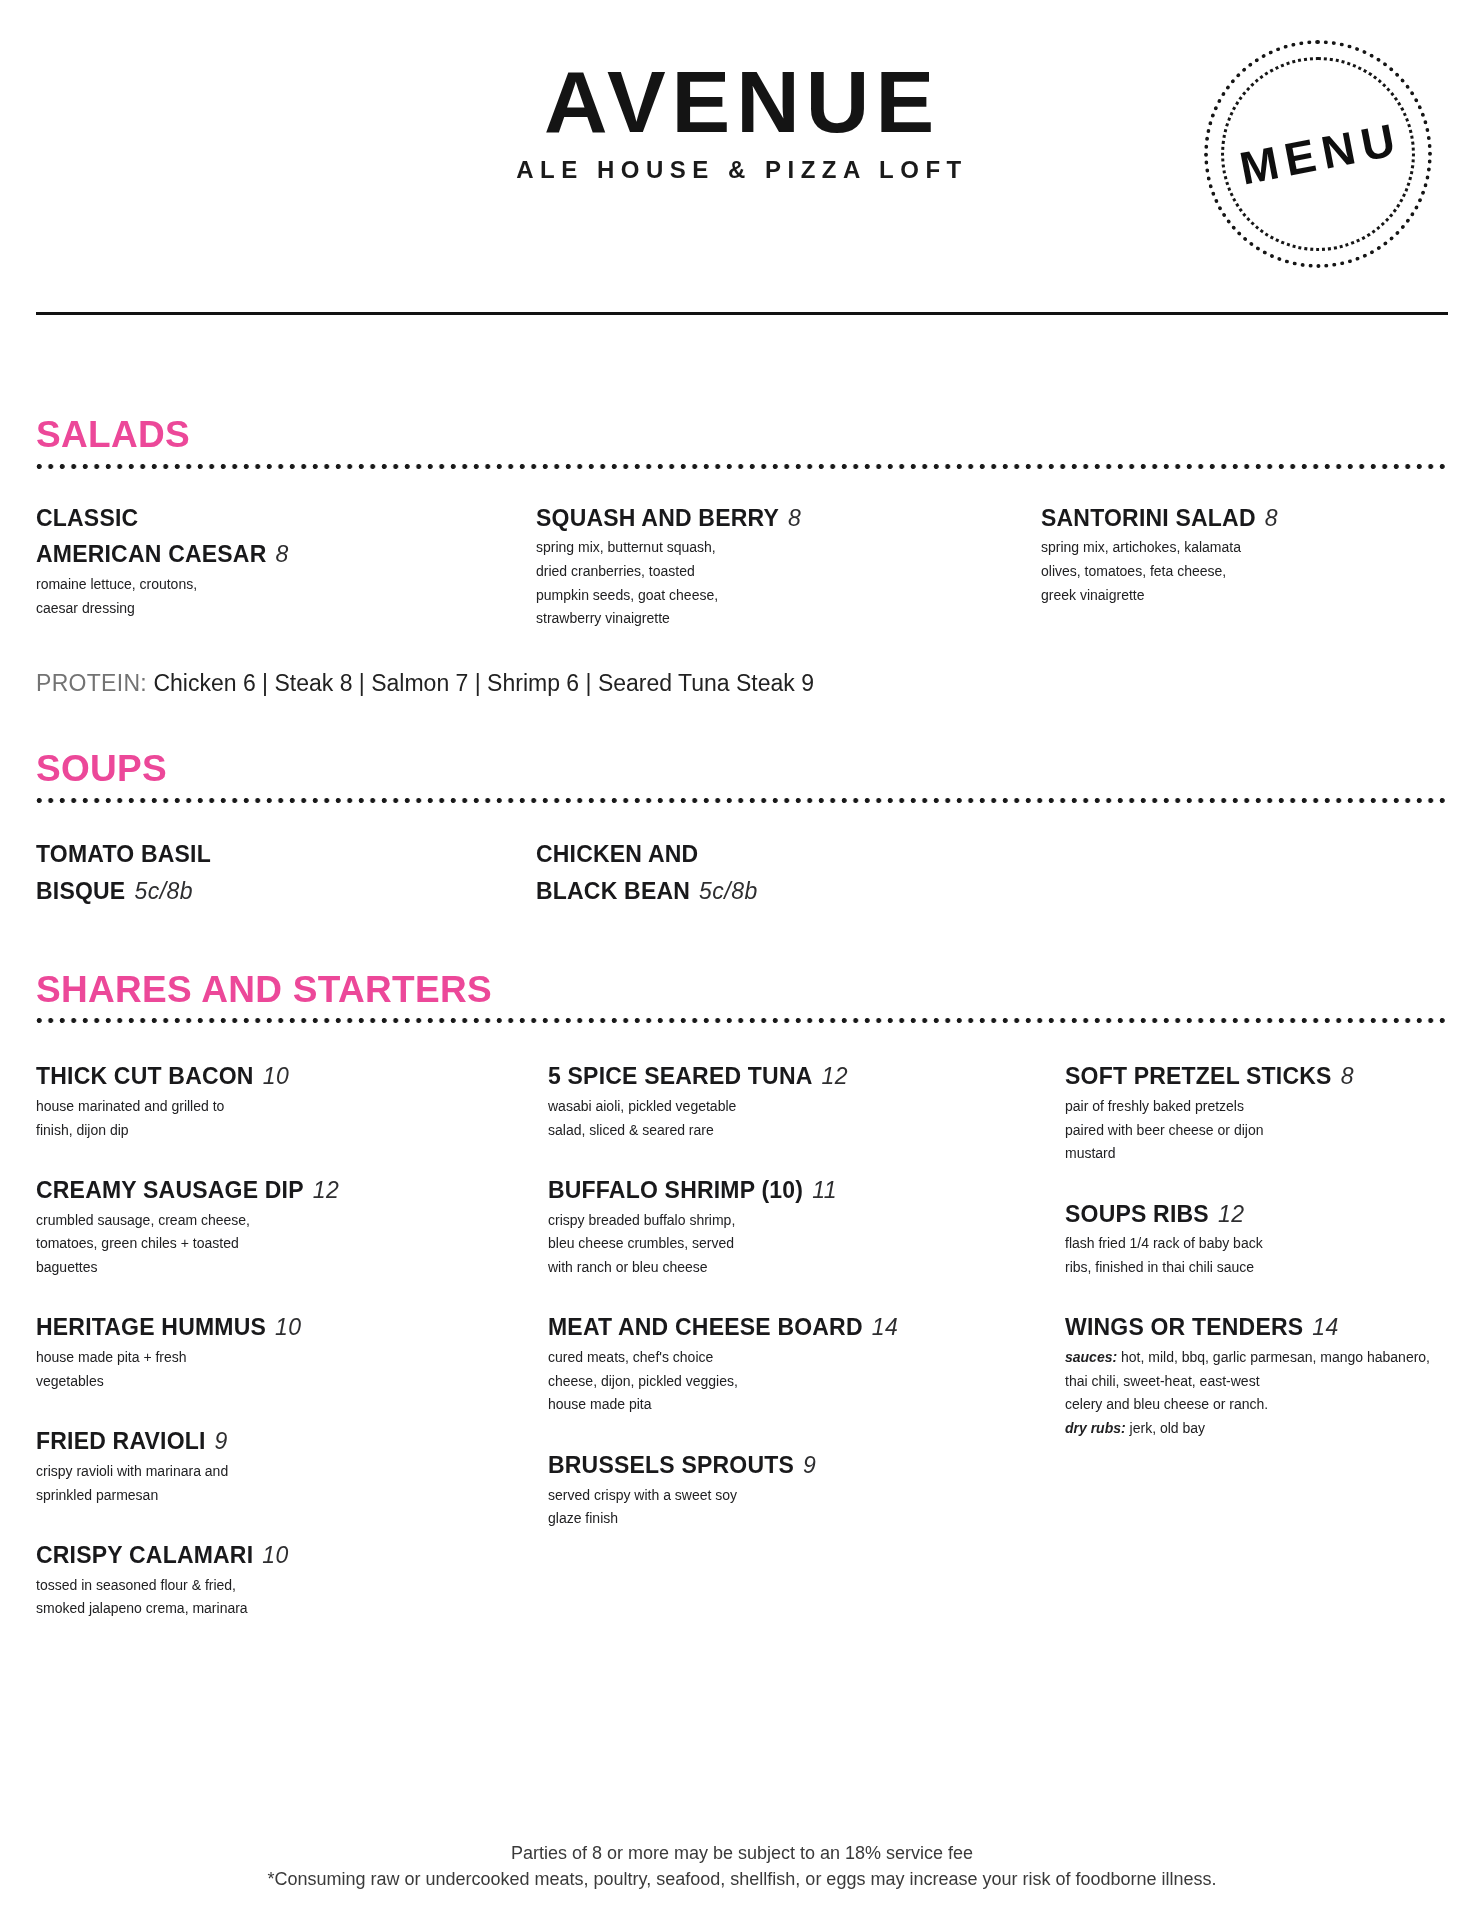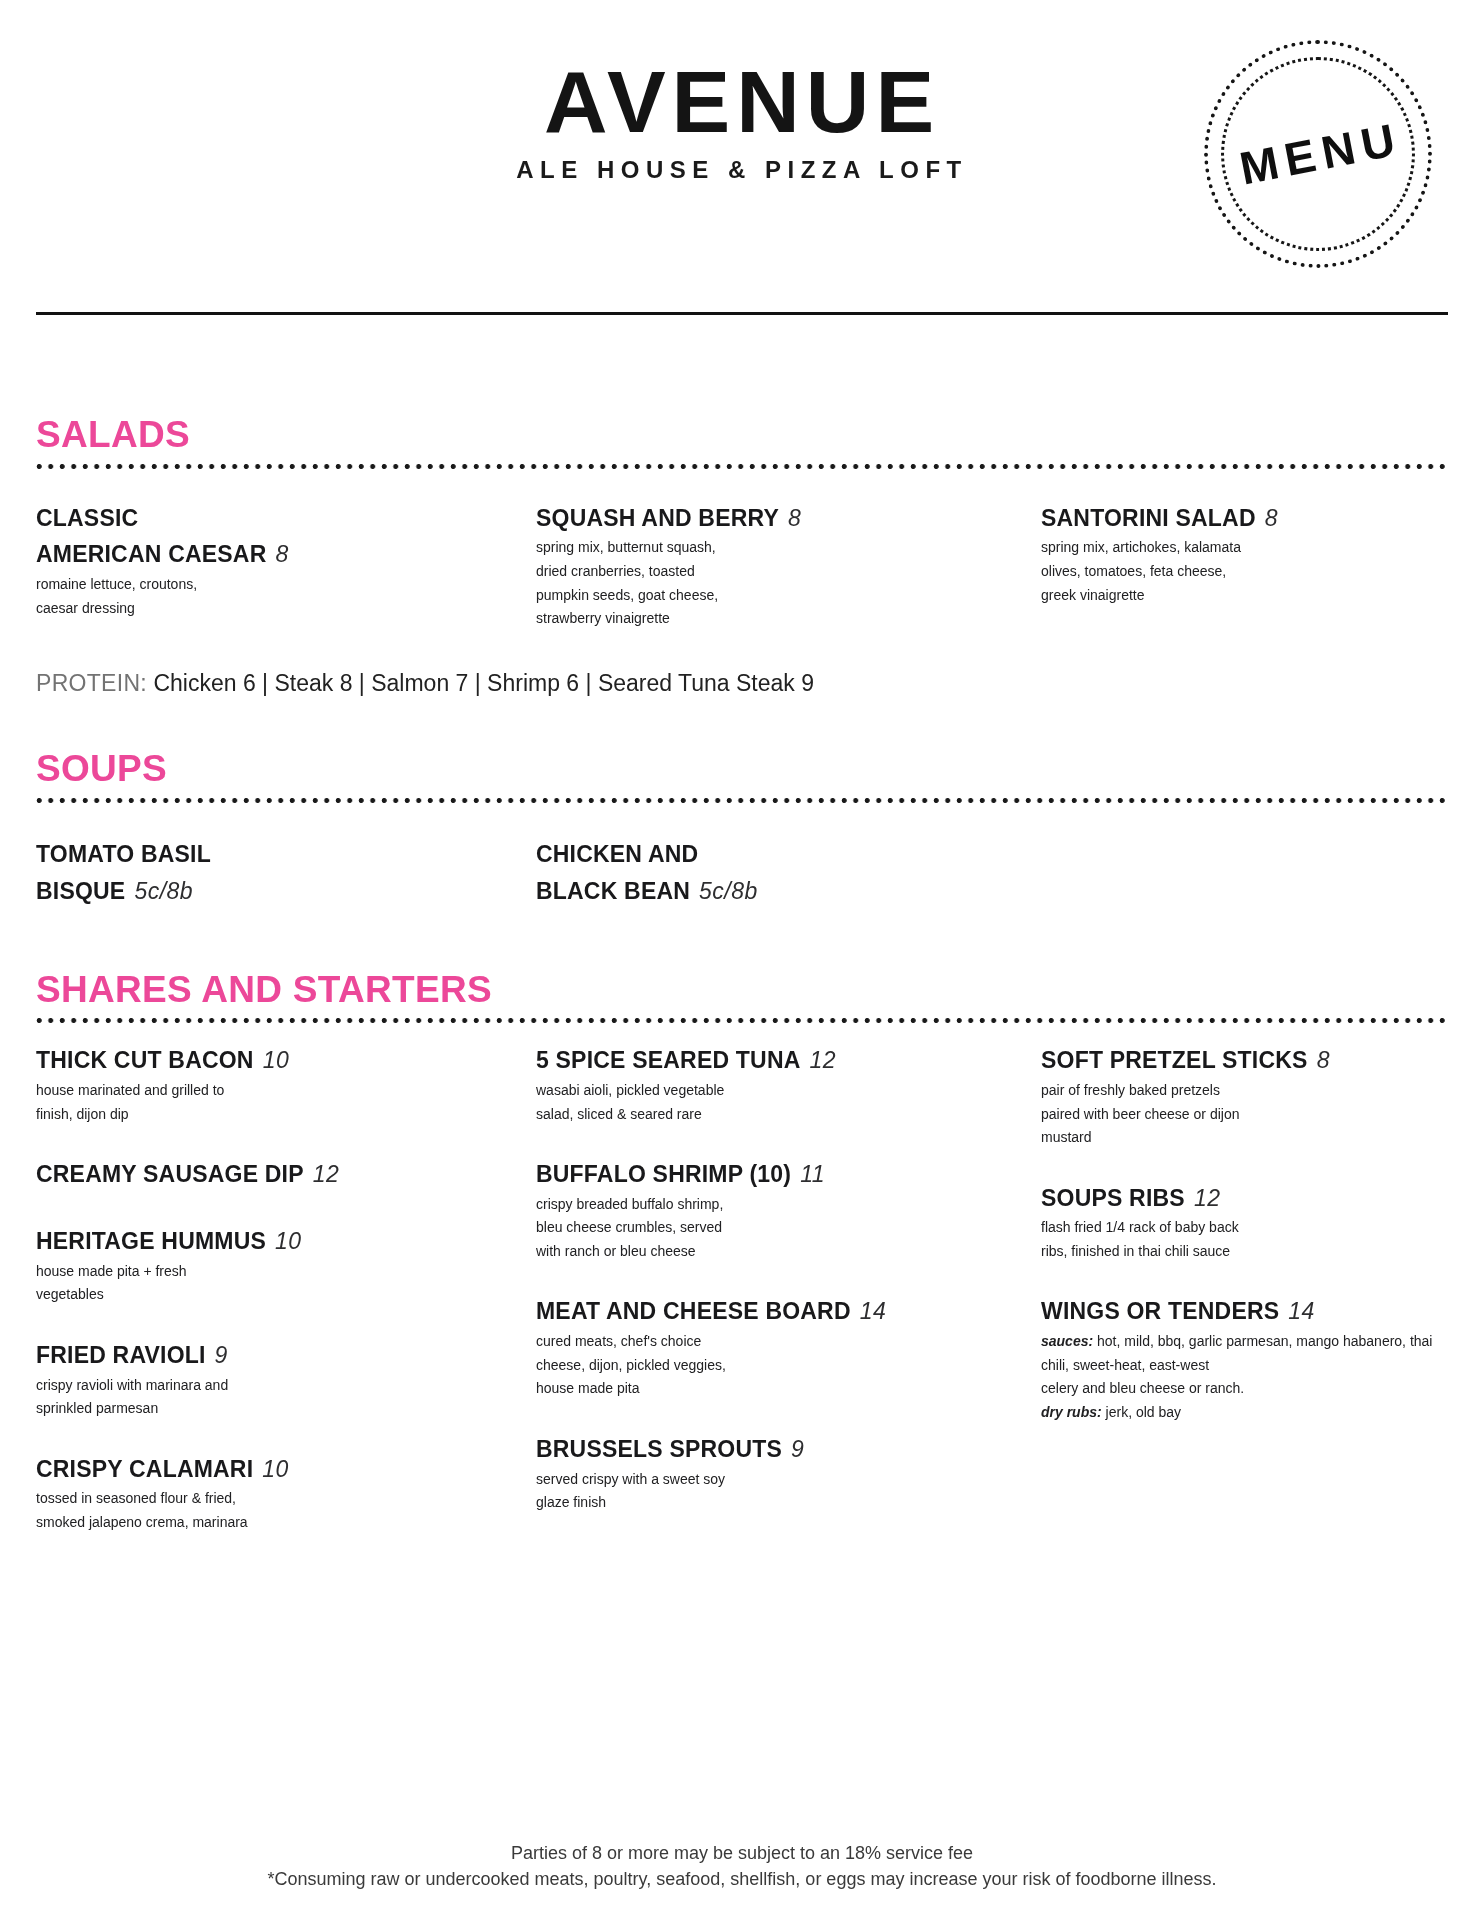--- a/index.html
+++ b/index.html
@@ -33,21 +33,21 @@
     background-image:radial-gradient(circle at 3.2px 3.5px, #191919 2.1px, transparent 2.9px);
     background-size:11.5px 7px; background-repeat:repeat-x;
   }
   .section-salads { margin-top:100px; }
   .section-soups  { margin-top:26px; }
   .section-shares { margin-top:60px; }
 
   .cols3 { display:grid; grid-template-columns:500px 505px 1fr; align-items:start; }
   .salads-grid { margin-top:30px; }
   .soups-grid  { margin-top:32px; }
-  .shares-grid { margin-top:18px; }
+  .shares-grid { margin-top:34px;gap:12px; }
   .cell { padding-right:14px; }
   .cell.pad { padding-right:34px; }
 
   .item { margin-bottom:30px; }
   .salads-grid .item, .soups-grid .item { margin-bottom:0; }
   .item-title { font-size:23px; font-weight:700; line-height:1.6; color:#19191b; }
   .item-title .name { white-space:pre-line; letter-spacing:0.2px; }
   .price { font-style:italic; font-weight:400; color:#2e2e30; margin-left:9px; letter-spacing:0.5px; }
   .desc { font-size:14px; line-height:1.68; color:#212123; white-space:pre-line; }
   .wings-desc { white-space:normal; }
@@ -133,20 +133,23 @@
     <div class="cols3 shares-grid">
 
       <div class="cell pad">
         <div class="item">
           <div class="item-title"><span class="name">THICK CUT BACON</span><span class="price">10</span></div>
           <div class="desc">house marinated and grilled to
 finish, dijon dip</div>
         </div>
         <div class="item">
           <div class="item-title"><span class="name">CREAMY SAUSAGE DIP</span><span class="price">12</span></div>
+          <div class="desc">crumbled sausage, cream cheese,
+tomatoes, green chiles + toasted
+baguettes</div>
         </div>
         <div class="item">
           <div class="item-title"><span class="name">HERITAGE HUMMUS</span><span class="price">10</span></div>
           <div class="desc">house made pita + fresh
 vegetables</div>
         </div>
         <div class="item">
           <div class="item-title"><span class="name">FRIED RAVIOLI</span><span class="price">9</span></div>
           <div class="desc">crispy ravioli with marinara and
 sprinkled parmesan</div>

